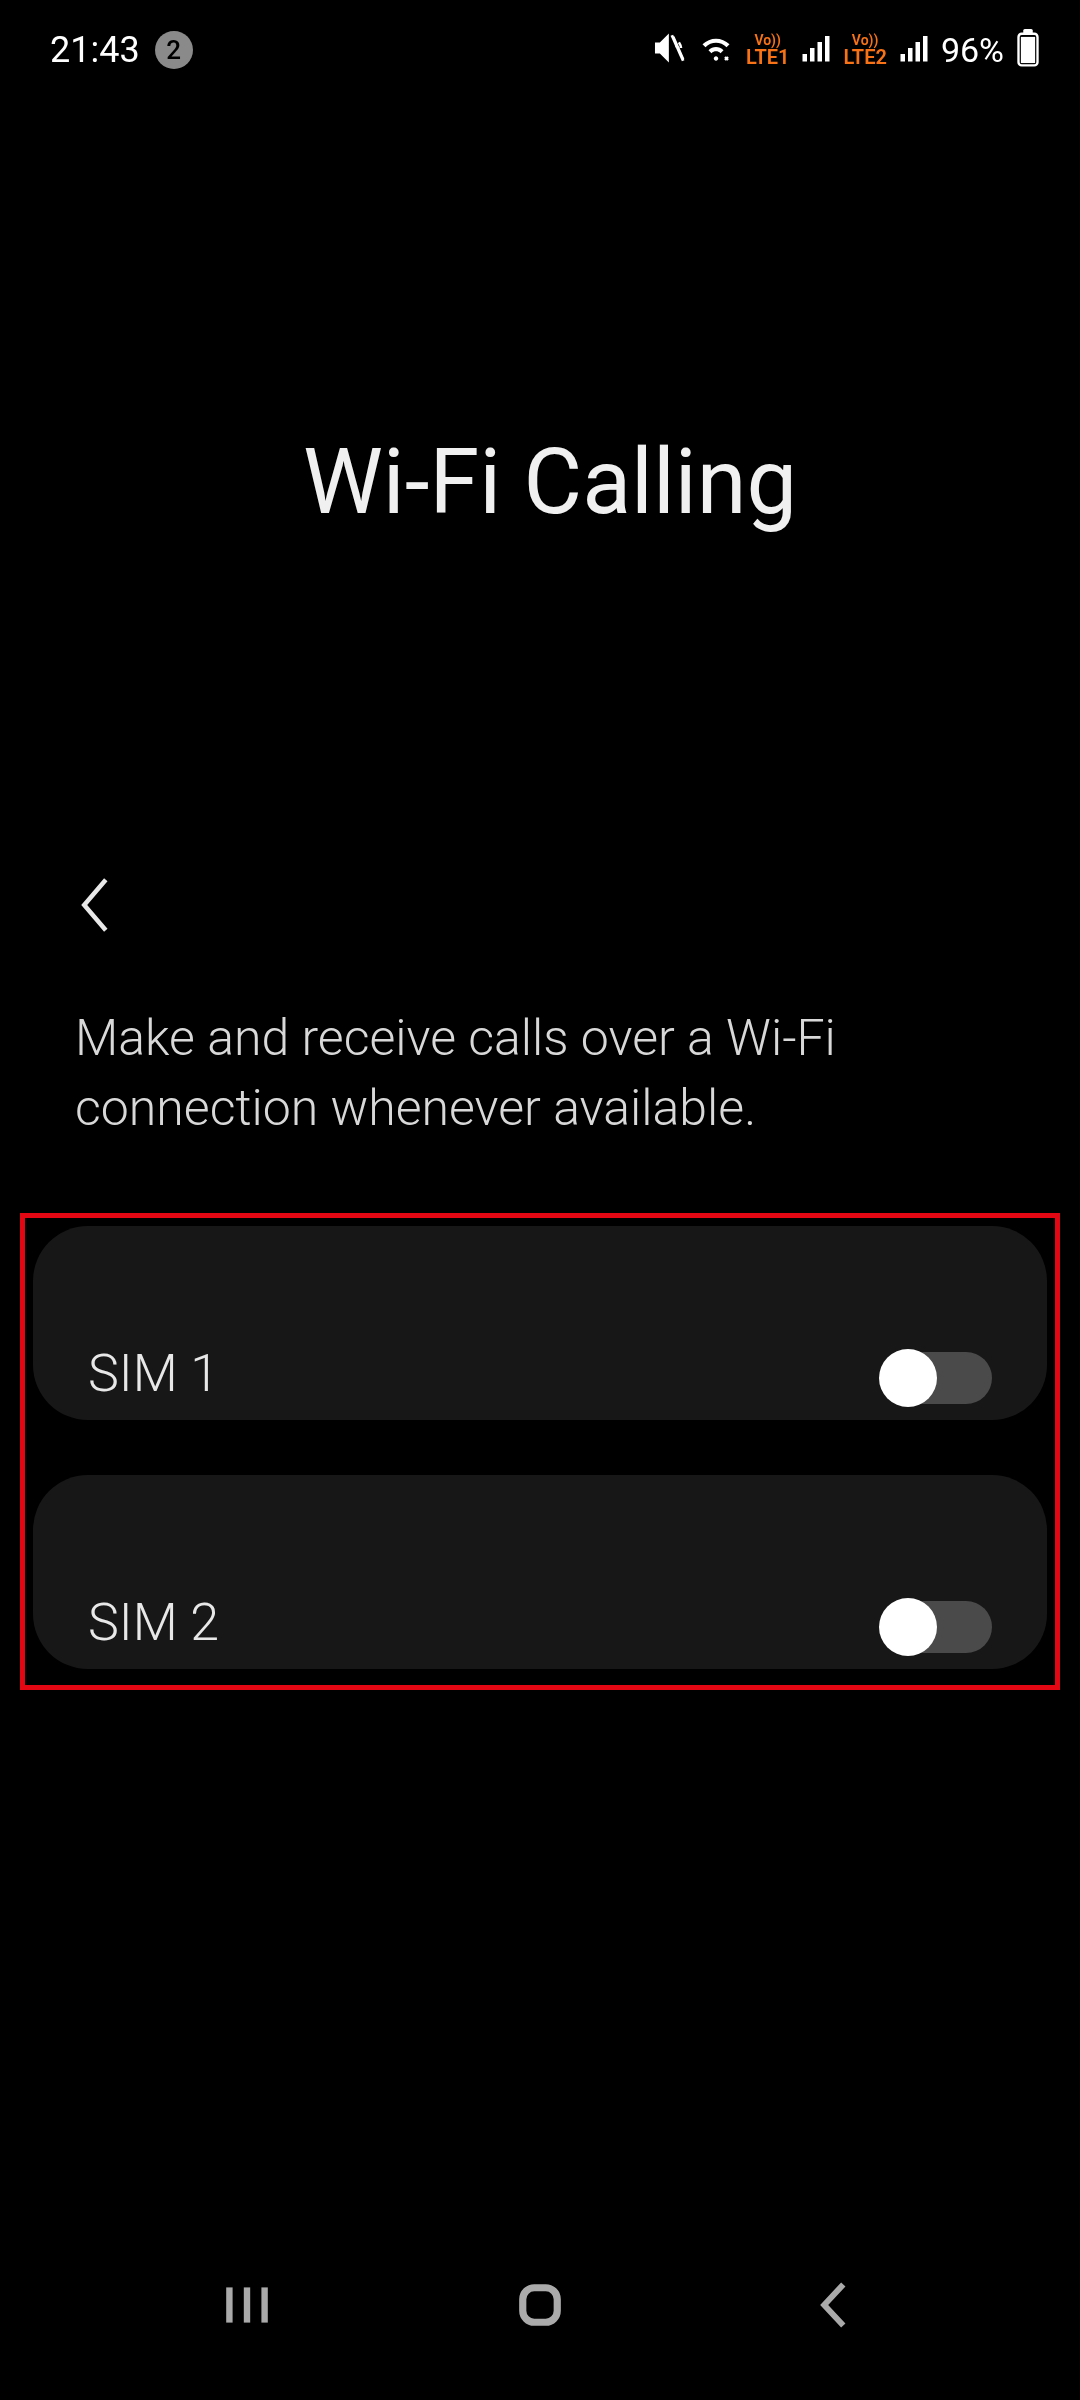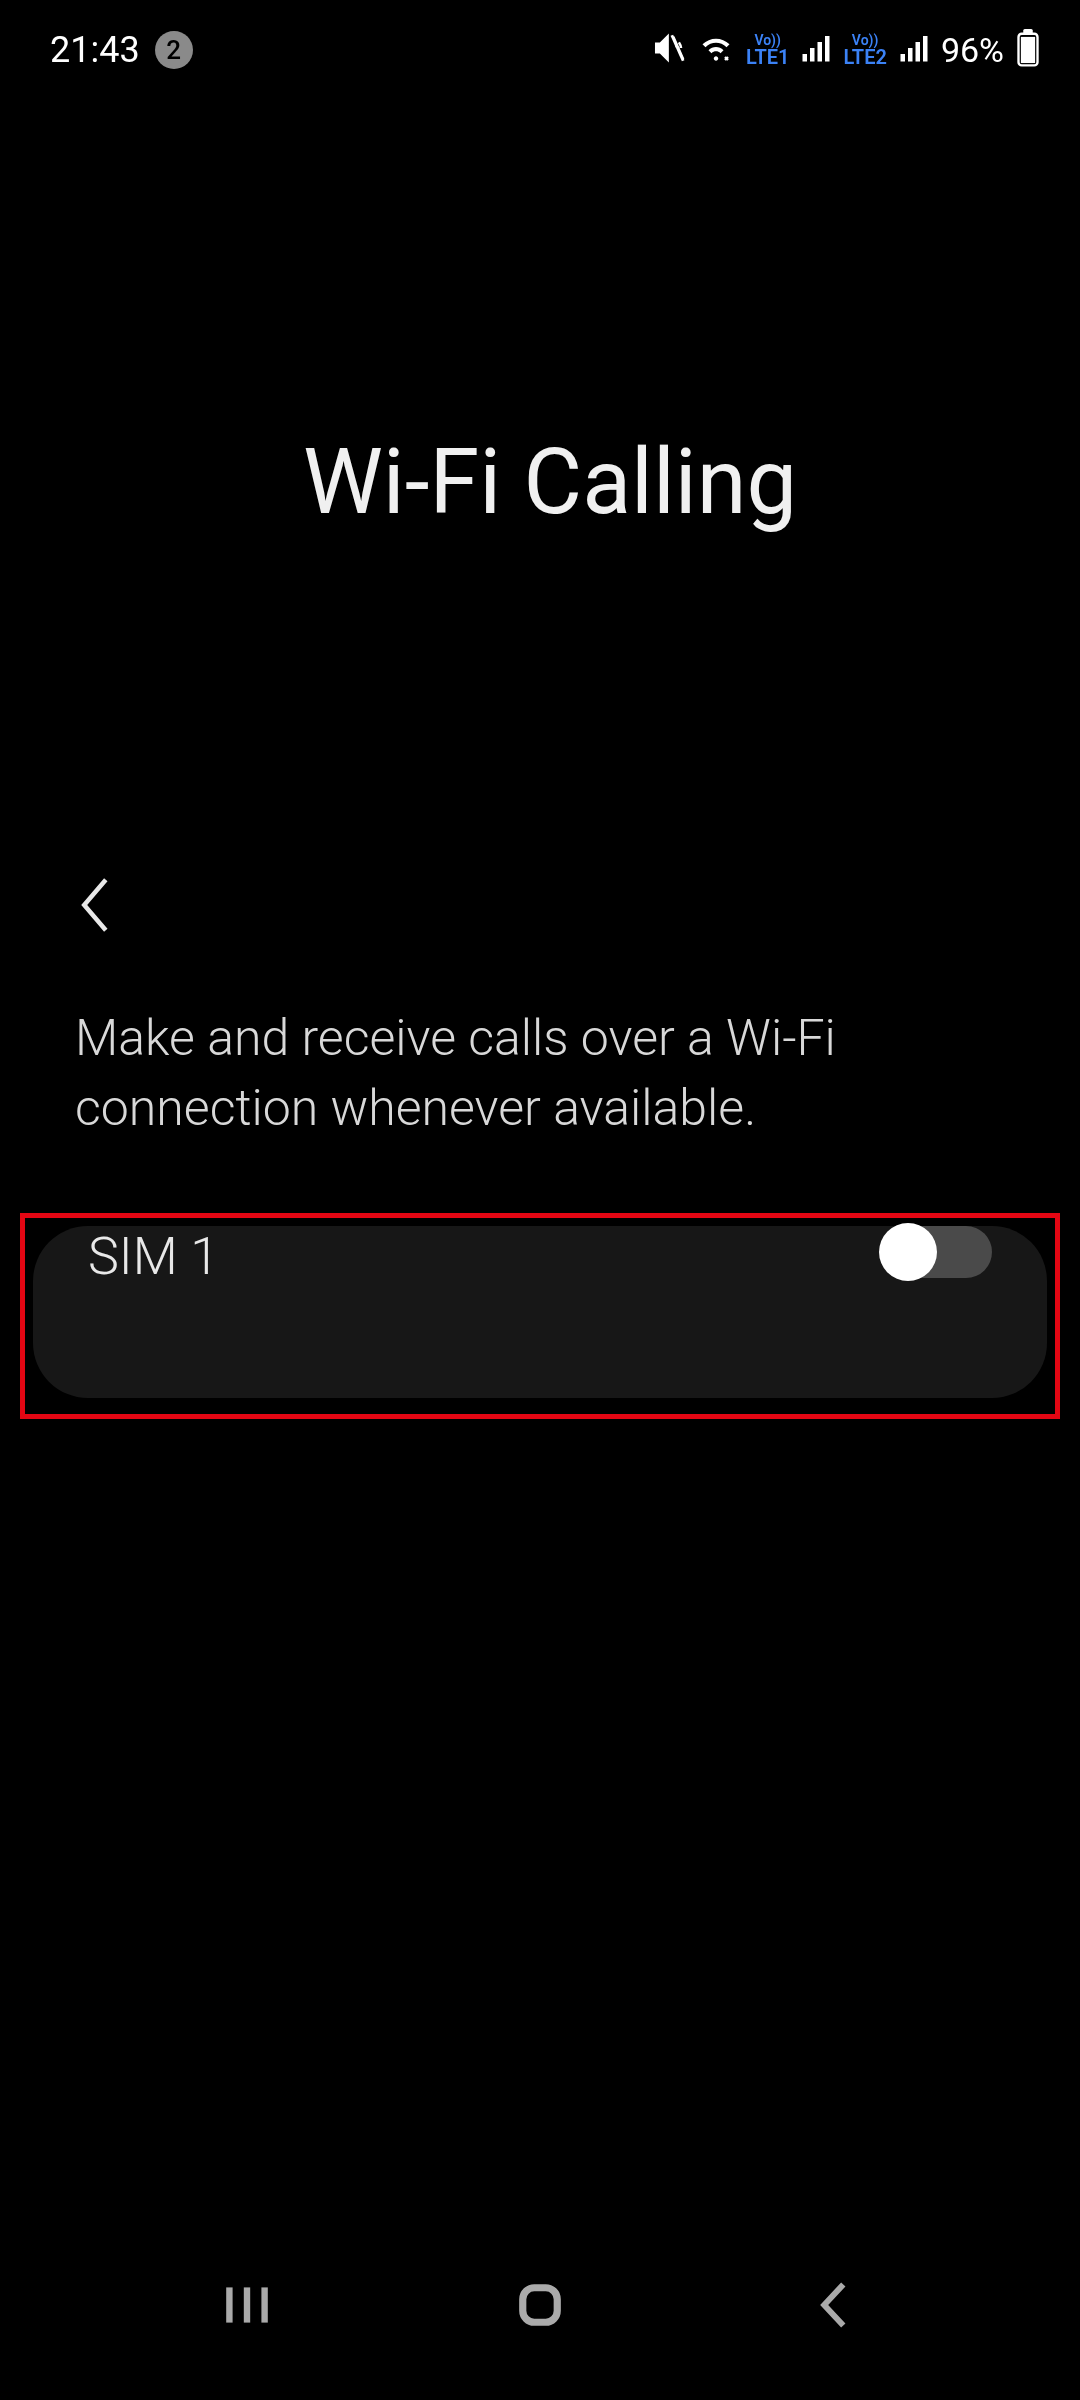--- a/index.html
+++ b/index.html
@@ -61,21 +61,21 @@
       width: 36px;
       height: 36px;
     }
     .volte {
       display: flex;
       flex-direction: column;
       align-items: center;
       line-height: 1;
       font-size: 16px;
       font-weight: 600;
-      color: #3b82f6;
+      color: #f97316;
     }
     .volte-top {
       font-size: 14px;
     }
     .volte-bot {
       font-size: 20px;
     }
     .signal-icon svg {
       width: 30px;
       height: 30px;
@@ -126,25 +126,25 @@
       font-weight: 300;
     }
     .sim-list {
       margin: 70px 20px 0 20px;
       border: 5px solid #e30613;
       padding: 8px 8px;
     }
     .sim-row {
       background: #171717;
       border-radius: 55px;
-      height: 172px;
-      display: flex;
-      align-items: flex-start;
+      height: 194px;
+      display: flex;
+      align-items: flex-end;
       justify-content: space-between;
-      padding: 0 55px;
+      padding: 16px 55px;
       margin-bottom: 55px;
     }
     .sim-row:last-child {
       margin-bottom: 8px;
     }
     .sim-label {
       font-size: 52px;
       font-weight: 300;
       color: #e8e8e8;
     }
@@ -271,20 +271,26 @@
 
 <p class="description">Make and receive calls over a Wi-Fi connection whenever available.</p>
 
 <div class="sim-list">
   <div class="sim-row">
     <span class="sim-label">SIM 1</span>
     <div class="toggle">
       <div class="toggle-knob"></div>
     </div>
   </div>
+  <div class="sim-row">
+    <span class="sim-label">SIM 2</span>
+    <div class="toggle">
+      <div class="toggle-knob"></div>
+    </div>
+  </div>
 </div>
 
 <div class="nav-bar">
   <div class="nav-btn nav-recents">
     <svg viewBox="0 0 30 26">
         <line x1="4" y1="2" x2="4" y2="24"></line>
         <line x1="15" y1="2" x2="15" y2="24"></line>
         <line x1="26" y1="2" x2="26" y2="24"></line>
       </svg>
   </div>

